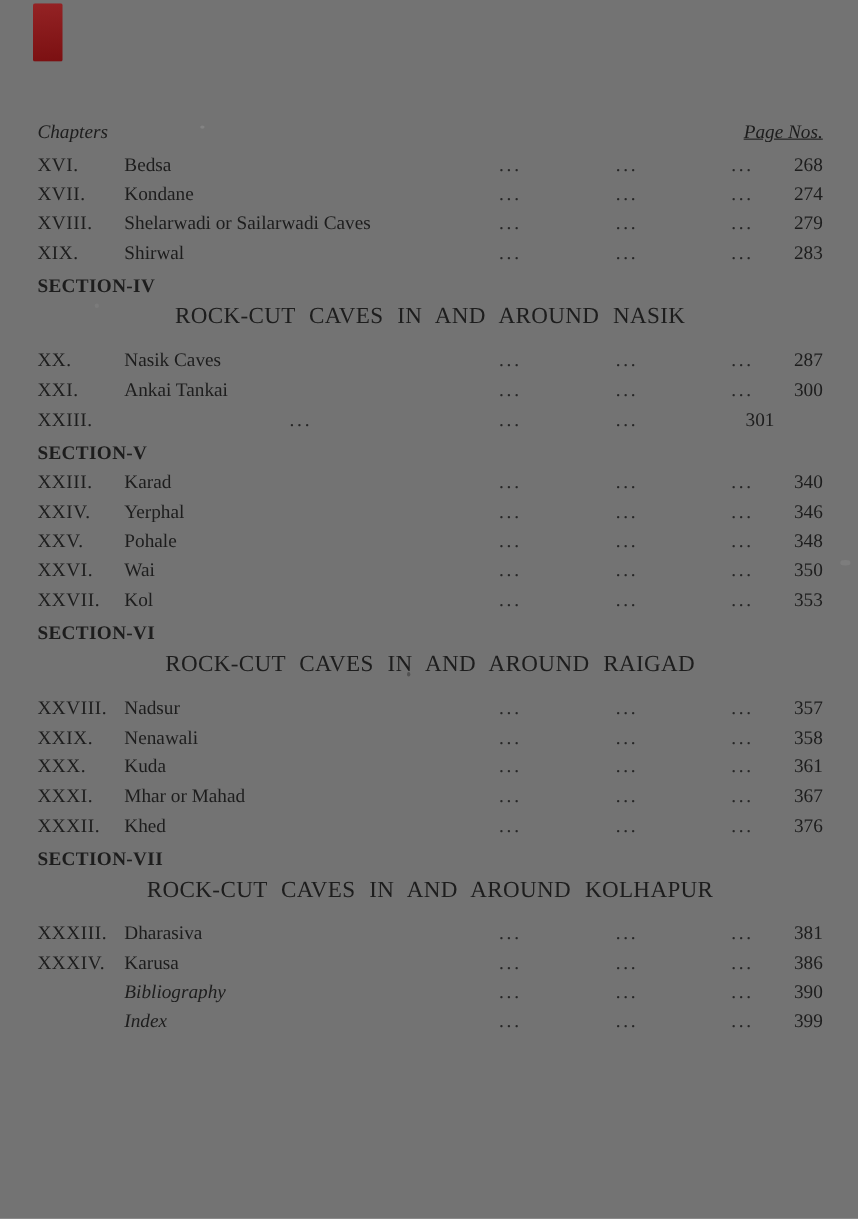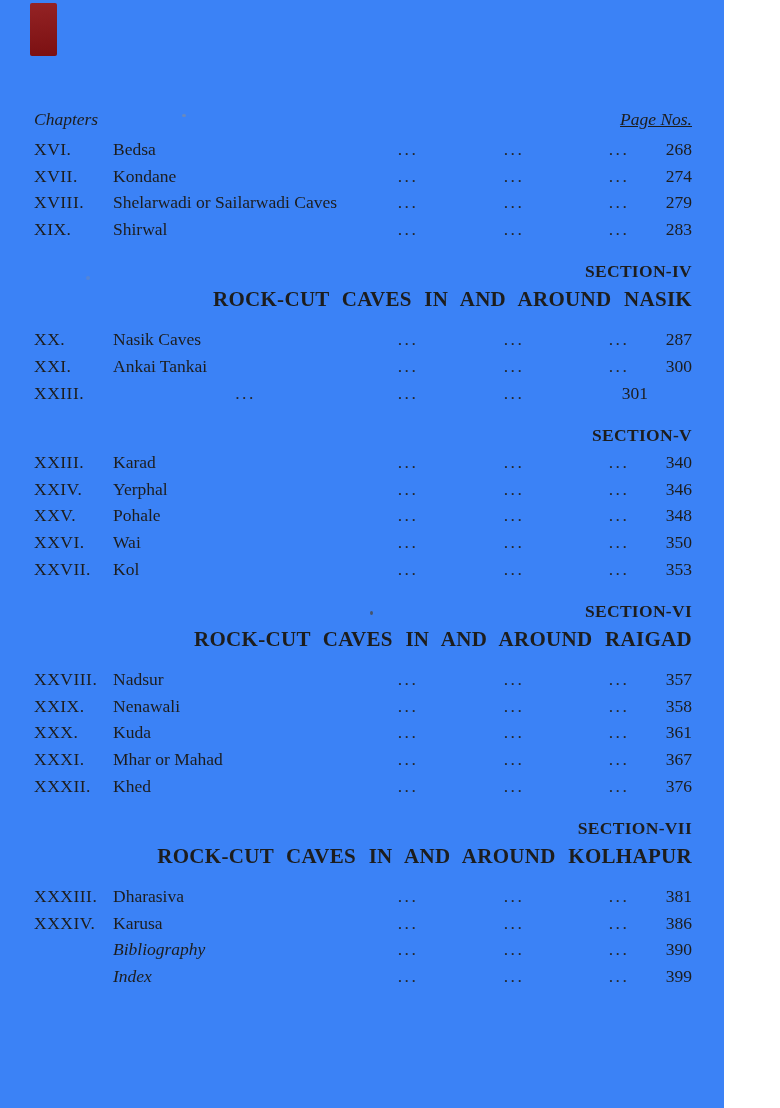--- a/index.html
+++ b/index.html
@@ -3,22 +3,22 @@
 <meta charset="utf-8">
 <style>
   html, body { margin: 0; padding: 0; }
   body {
     width: 780px; height: 1108px;
     background: #ffffff;
     font-family: "Liberation Serif", "DejaVu Serif", serif;
   }
   .page {
     position: relative;
-    width: 724px; height: 1108px;
-    background: #3b82f6;
+    width: 780px; height: 1108px;
+    background: #737373;
     color: #1d1d1d;
     overflow: hidden;
   }
   
   .red-mark {
     position: absolute;
     left: 30px; top: 3px;
     width: 27px; height: 53px;
     border-radius: 2px;
     background: linear-gradient(175deg, #9a1918 0%, #8c1214 60%, #7e0e11 100%);
@@ -50,30 +50,30 @@
     line-height: 26.6px;
     white-space: nowrap;
   }
   .cell-num  { letter-spacing: 0.5px; }
   .cell-title { overflow: visible; }
   .cell-title.italic { font-style: italic; }
   .cell-dots { text-align: center; letter-spacing: 2.5px; color: #262626; }
   .cell-page { text-align: right; }
 
   .section-label {
-    text-align: right;
+    text-align: left;
     font-weight: bold;
     font-size: 17.5px;
     line-height: 27px;
-    margin-top: 16px;
+    margin-top: 4px;
     letter-spacing: 0.3px;
   }
   .section-title {
-    text-align: right;
-    font-weight: bold;
+    text-align: center;
+    font-weight: normal;
     font-size: 21px;
     line-height: 28px;
     margin-bottom: 13px;
     word-spacing: 7px;
     letter-spacing: 0.3px;
   }
 </style>
 </head>
 <body>
 

